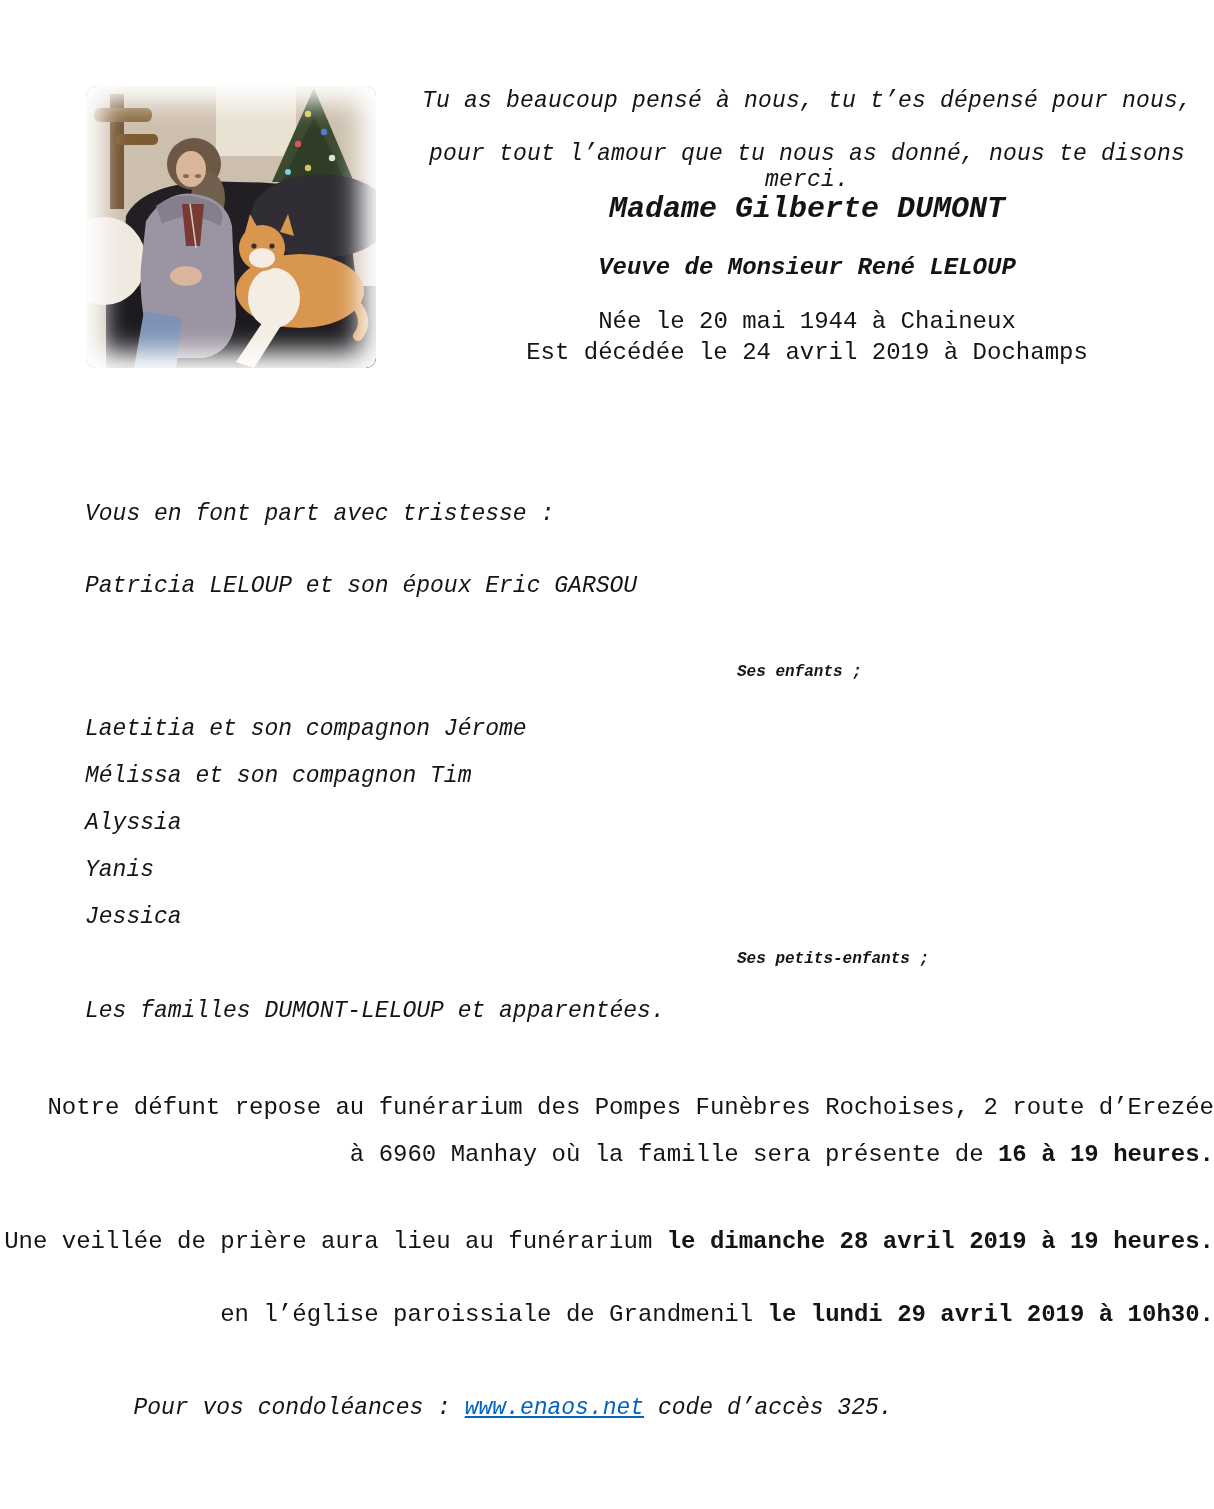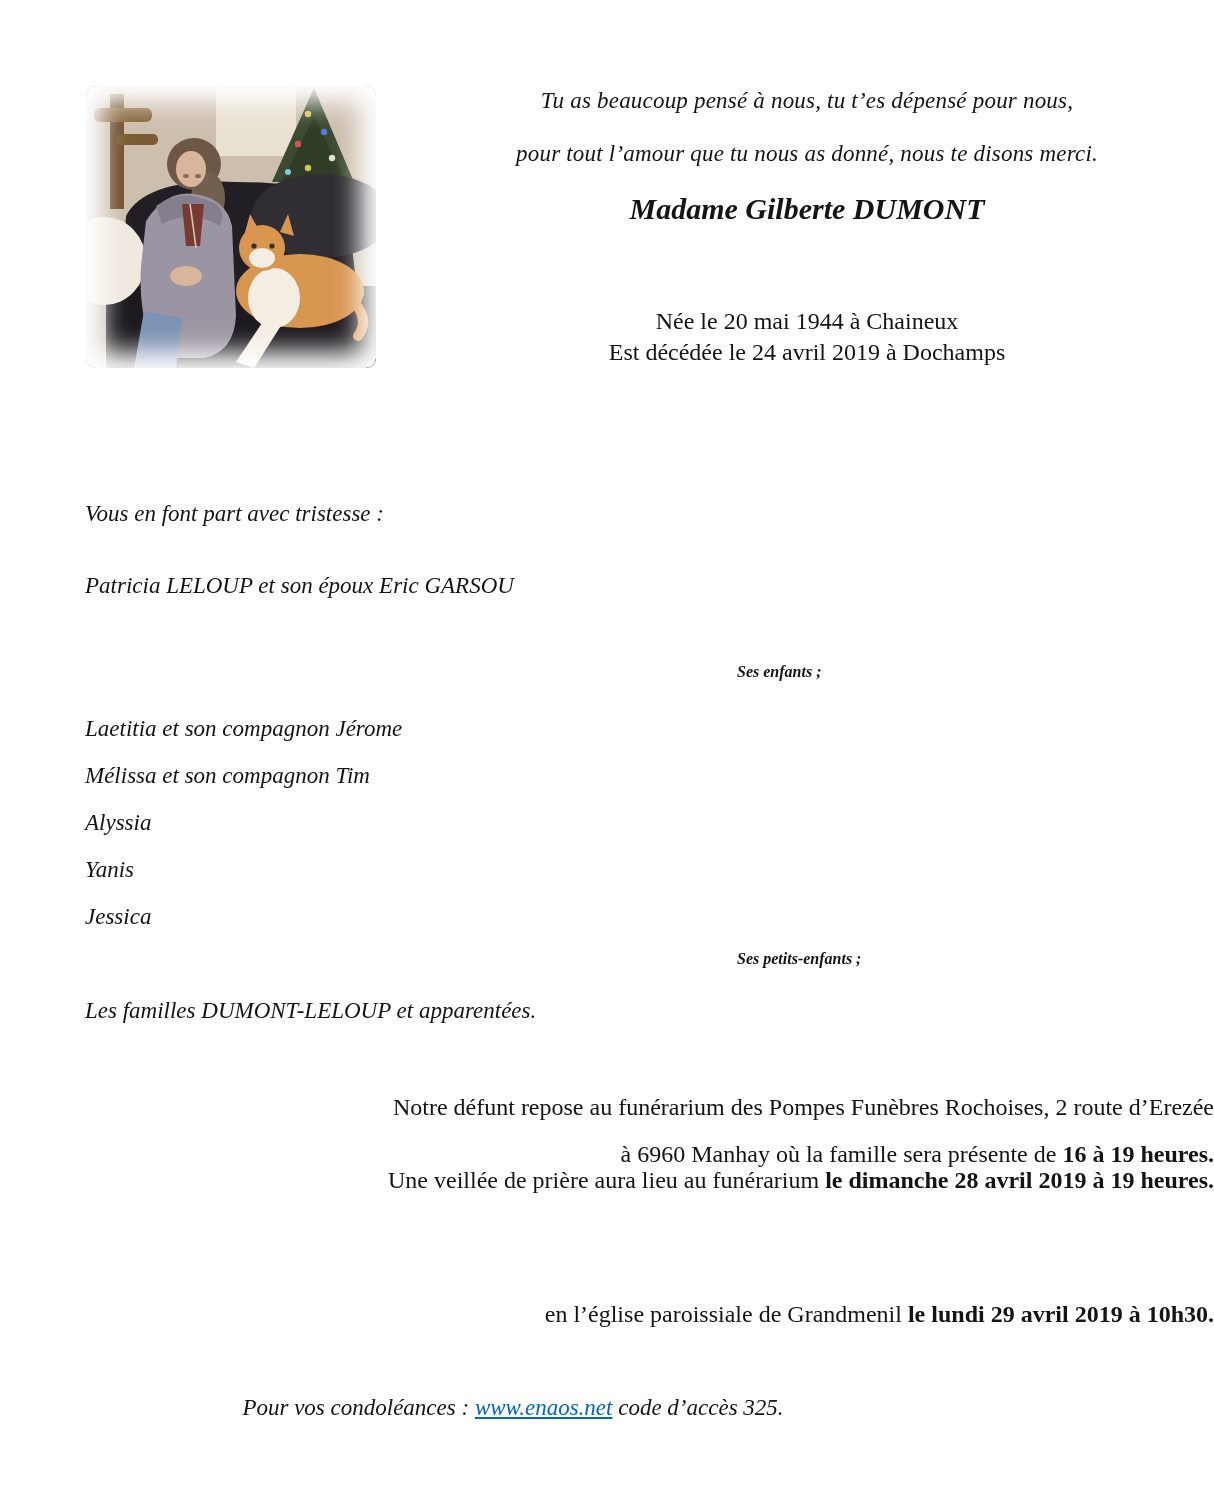--- a/index.html
+++ b/index.html
@@ -2,21 +2,21 @@
 <html><head>
 <meta charset="utf-8">
 <style>
   * { margin: 0; padding: 0; box-sizing: border-box; }
   html, body { background: #ffffff; }
   .page {
     position: relative;
     width: 1214px;
     height: 1509px;
     background: #ffffff;
-    font-family: Liberation Serif, serif;
+    font-family: Liberation Mono, monospace;
     color: #141414;
     overflow: hidden;
     padding-left: 44px;
   }
   .abs { position: absolute; }
 
   
   .photo-frame {
     left: 86px; top: 86px;
     width: 290px; height: 282px;
@@ -114,34 +114,35 @@
         <path d="M268 216 q16 18 4 34" stroke="#d9964f" stroke-width="10" fill="none" stroke-linecap="round"></path>
       </g>
     </svg>
     <div class="photo-vignette"></div>
   </div>
 
   <div class="abs right-col quote" style="top:88px">Tu as beaucoup pensé à nous, tu t’es dépensé pour nous,</div>
   <div class="abs right-col dec-name" style="top:192px">Madame Gilberte DUMONT</div>
 
   <div class="abs right-col quote" style="top:141px">pour tout l’amour que tu nous as donné, nous te disons merci.</div>
+  <div class="abs right-col dec-widow" style="top:254px">Veuve de Monsieur René LELOUP</div>
   <div class="abs right-col dec-dates" style="top:308px">Née le 20 mai 1944 à Chaineux</div>
   <div class="abs right-col dec-dates" style="top:339px">Est décédée le 24 avril 2019 à Dochamps</div>
 
   <div class="abs fam-line" style="top:501px">Vous en font part avec tristesse :</div>
   <div class="abs fam-line" style="top:573px">Patricia LELOUP et son époux Eric GARSOU</div>
   <div class="abs fam-label" style="top:663px">Ses enfants ;</div>
   <div class="abs fam-line" style="top:716px">Laetitia et son compagnon Jérome</div>
   <div class="abs fam-line" style="top:763px">Mélissa et son compagnon Tim</div>
   <div class="abs fam-line" style="top:810px">Alyssia</div>
   <div class="abs fam-line" style="top:857px">Yanis</div>
   <div class="abs fam-line" style="top:904px">Jessica</div>
   <div class="abs fam-label" style="top:950px">Ses petits-enfants ;</div>
   <div class="abs fam-line" style="top:998px">Les familles DUMONT-LELOUP et apparentées.</div>
 
   <div class="abs center-line" style="top:1094px">Notre défunt repose au funérarium des Pompes Funèbres Rochoises, 2 route d’Erezée</div>
   <div class="abs center-line" style="top:1141px"><span>à 6960 Manhay où la famille sera présente de </span><b>16 à 19 heures.</b></div>
-  <div class="abs center-line" style="top:1167px"><span>Une veillée de prière aura lieu au funérarium </span><b>le dimanche 28 avril 2019 à 19 heures.</b></div>
+  <div class="abs center-line" style="top:1228px"><span>Une veillée de prière aura lieu au funérarium </span><b>le dimanche 28 avril 2019 à 19 heures.</b></div>
   <div class="abs center-line" style="top:1301px"><span>en l’église paroissiale de Grandmenil </span><b>le lundi 29 avril 2019 à 10h30.</b></div>
 
   <div class="abs condolences" style="top:1395px"><span>Pour vos condoléances : </span><a href="#">www.enaos.net</a><span> code d’accès 325.</span></div>
 
 </div>
 
 </body></html>

